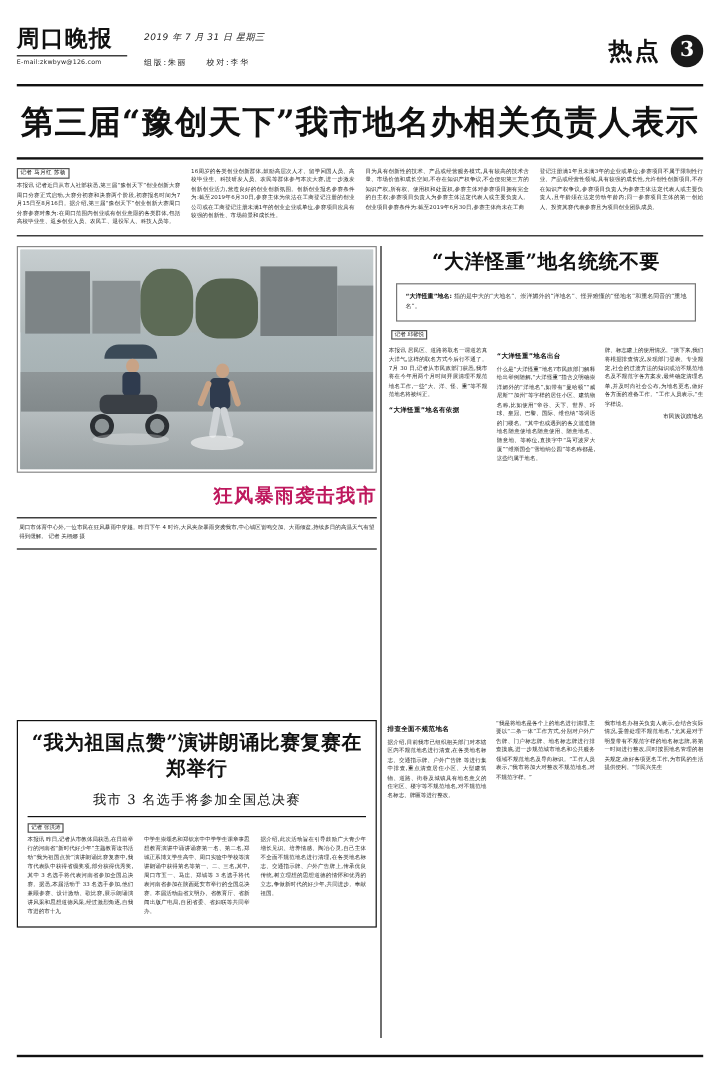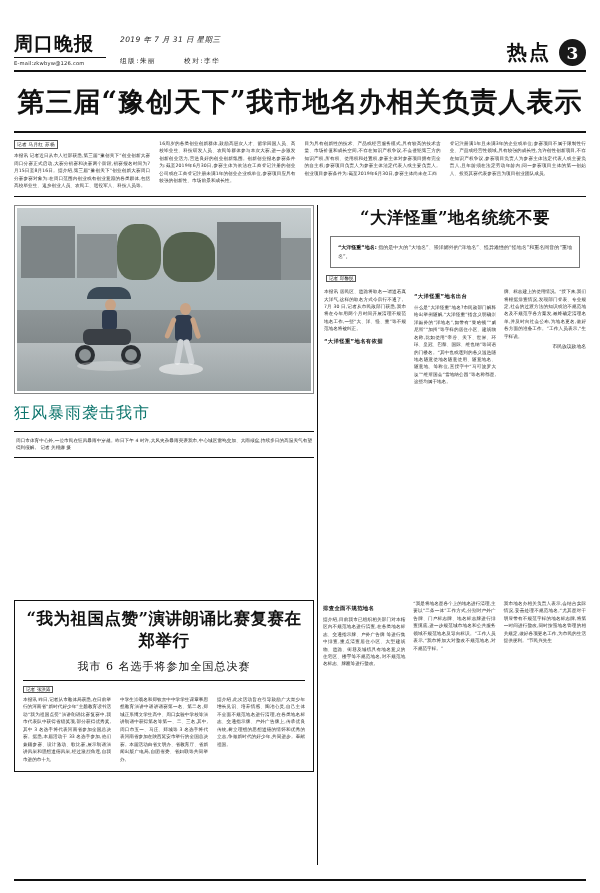--- a/index.html
+++ b/index.html
@@ -16,21 +16,21 @@
   .page {
     position: relative;
     width: 600px;
     height: 893px;
     padding: 10px 14px;
   }
 
   
   .masthead {
     display: flex;
-    align-items: flex-end;
+    align-items: center;
     border-bottom: 2px solid #111;
     padding-bottom: 4px;
     height: 62px;
   }
   .logo {
     width: 96px;
     flex: 0 0 96px;
     padding-top: 2px;
   }
   .logo-cn {
@@ -63,21 +63,21 @@
     color: #222;
     letter-spacing: .4px;
     margin-bottom: 12px;
     font-style: italic;
   }
   .mast-credits {
     font-size: 6.6px;
     color: #222;
     letter-spacing: 1.5px;
     display: flex;
-    gap: 28px;
+    gap: 16px;
   }
   .mast-right {
     flex: 0 0 150px;
     display: flex;
     align-items: center;
     justify-content: flex-end;
     gap: 8px;
     padding-top: 8px;
   }
   .section-name {
@@ -188,27 +188,27 @@
   .ph-leg { position:absolute; width:6px; height:26px; background:#cfd3d6; border-radius:3px; }
   .ph-scooter {
     position:absolute; left:52px; bottom:26px; width:78px; height:44px;
   }
   .ph-sc-body { position:absolute; left:14px; top:8px; width:48px; height:16px; background:#3a3f45; border-radius:6px; }
   .ph-wheel { position:absolute; bottom:0; width:20px; height:20px; border:4px solid #2b2f33; border-radius:50%; background:#8d9496; }
   .ph-rider { position:absolute; left:30px; top:-22px; width:24px; height:34px; }
   .ph-umbrella { position:absolute; left:18px; top:-34px; width:44px; height:12px; background:#3b4a57; border-radius:22px 22px 0 0; }
 
   .photo-cap {
-    text-align: left;
+    text-align: right;
     font-family: "DejaVu Serif", serif;
     font-size: 16px;
-    font-weight: normal;
+    font-weight: bold;
     letter-spacing: 1px;
     padding: 9px 0 7px;
-    color: #0f766e;
+    color: #be185d;
   }
   .photo-desc {
     font-size: 4.6px;
     line-height: 1.65;
     text-align: justify;
     color: #2a2a2a;
     border-top: 1px solid #111;
     border-bottom: 1px solid #111;
     padding: 5px 2px 5px;
   }
@@ -468,21 +468,21 @@
         <div class="rc">
           <span>牌、标志建上的使用情况。“接下来,我们将根据排查情况,发现部门登表、专业规定,社会的过渡方法的知识或治不规范地名及不规范字各方案发,最终确定清理名单,并及时向社会公布,为地名更名,做好各方面的准备工作。”工作人员表示,“生字样说。</span>
           <div class="sig">市民族议政地名</div>
         </div>
       </div>
     </div>
   </div>
 
   <div class="bottom-box">
     <div class="bb-head">“我为祖国点赞”演讲朗诵比赛复赛在郑举行</div>
-    <div class="bb-sub">我市 6 名选手将参加全国总决赛</div>
+    <div class="bb-sub">我市 3 名选手将参加全国总决赛</div>
     <div class="bb-byline">
       <span class="byline-box">记者 张洪涛</span>
     </div>
     <div class="bb-cols">
       <div class="bc">本报讯 昨日,记者从市教体局获悉,在日前举行的河南省“新时代好少年”主题教育读书活动“我为祖国点赞”演讲朗诵比赛复赛中,我市代表队中获得省级奖项,部分获得优秀奖,其中 3 名选手将代表河南省参加全国总决赛。据悉,本届活动于 33 名选手参加,他们兼顾参赛、设计激动、歌比赛,展示朗诵演讲风采和思想道德风采,经过激烈角逐,自我市进的市十九</div>
       <div class="bc">中学生崇颂名和郑钦京中中学学生课章事思想教育演讲中诵讲诵赛第一名、第二名,郑城正系博文学生高中、周口实验中学校等演讲朗诵中获得第名等第一、二、三名,其中,周口市五一、马庄、郑城等 3 名选手将代表河南省参加在陕西延安市举行的全国总决赛。本届活动由省文明办、省教育厅、省新闻出版广电局,自团省委、省妇联等共同举办。</div>
       <div class="bc">据介绍,此次活动旨在引导鼓励广大青少年增长见识、培养情感、陶冶心灵,自己主体不全面不规范地名进行清理,在各类地名标志、交通指示牌、户外广告牌上,传承优良传统,树立理想的思想道德的情怀和优秀的立志,争做新时代的好少年,共同进步。奉献祖国。</div>
     </div>
   </div>
 

